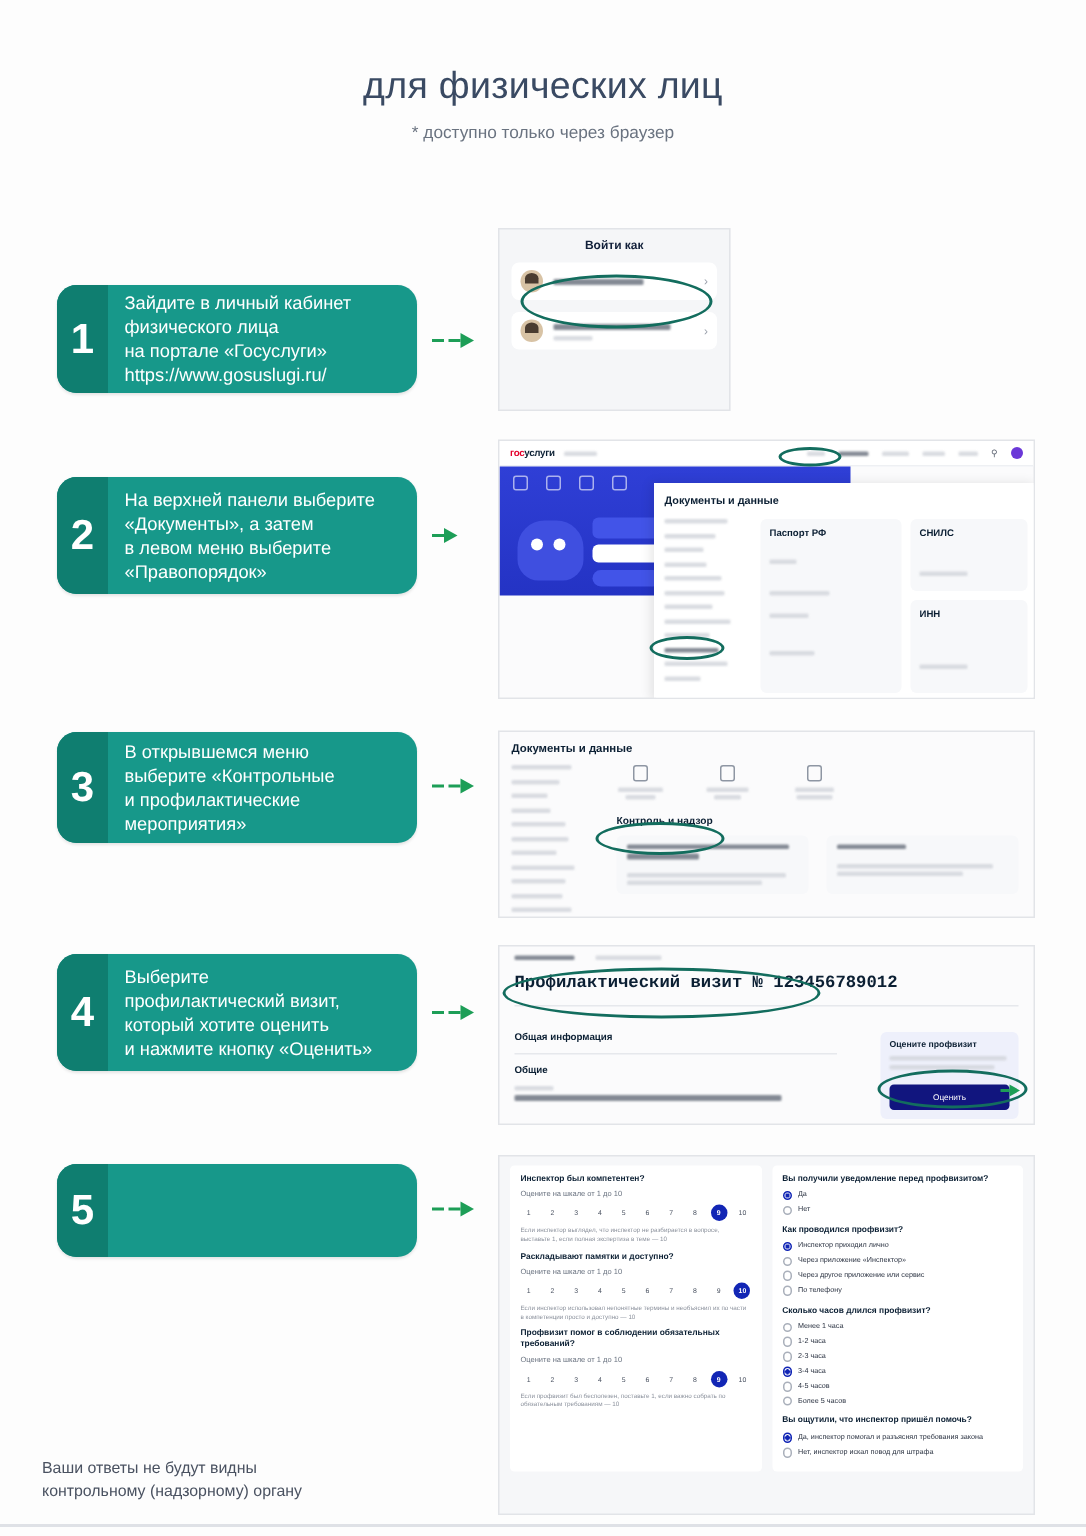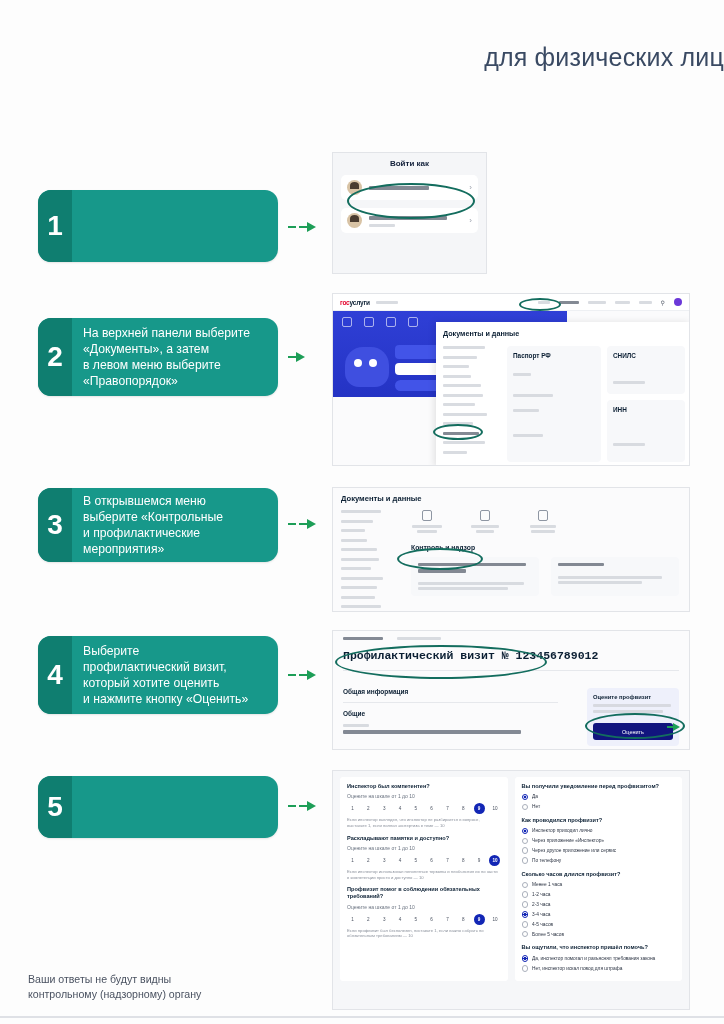--- a/index.html
+++ b/index.html
@@ -13,21 +13,21 @@
   .page { position: relative; width: 724px; height: 1024px; background:#fdfdfd; }
 
   
   .header { text-align: center; padding-top: 34px; }
   .title-main {
     font-size: 27px; font-weight: bold; color: #12265c;
     letter-spacing: -0.2px;
   }
   .title-sub {
     font-size: 25px; color: #3a4a63; font-weight: 300;
-    margin-top: 9px; letter-spacing: 0.2px; text-align: right;
+    margin-top: 9px; letter-spacing: 0.2px;
   }
   .title-note {
     font-size: 11.5px; color: #6a7380; margin-top: 11px;
   }
 
   .step-box {
     position: absolute;
     display: flex;
     border-radius: 13px;
     overflow: hidden;
@@ -231,24 +231,29 @@
     white-space: pre-line;
   }
   .bottom-rule{position:absolute;left:0;top:1016px;width:724px;height:2px;background:#dfe1e6;}
 </style>
 </head>
 <body>
 <div class="page">
 
 <div class="header">
   <div class="title-sub">для физических лиц</div>
+  <div class="title-note">* доступно только через браузер</div>
 </div>
 
 <div class="step-box" style="left:38px; top:190px; width:240px; height:72px;">
   <div class="step-num">1</div>
+  <div class="step-text">Зайдите в личный кабинет
+физического лица
+на портале «Госуслуги»
+https://www.gosuslugi.ru/</div>
 </div>
 <div class="arrow" style="left:288px; top:222px;">
   <div class="dash"></div>
       <div class="stem"></div>
       <div class="head"></div>
 </div>
 
 <div class="step-box" style="left:38px; top:318px; width:240px; height:78px;">
   <div class="step-num">2</div>
   <div class="step-text">На верхней панели выберите

